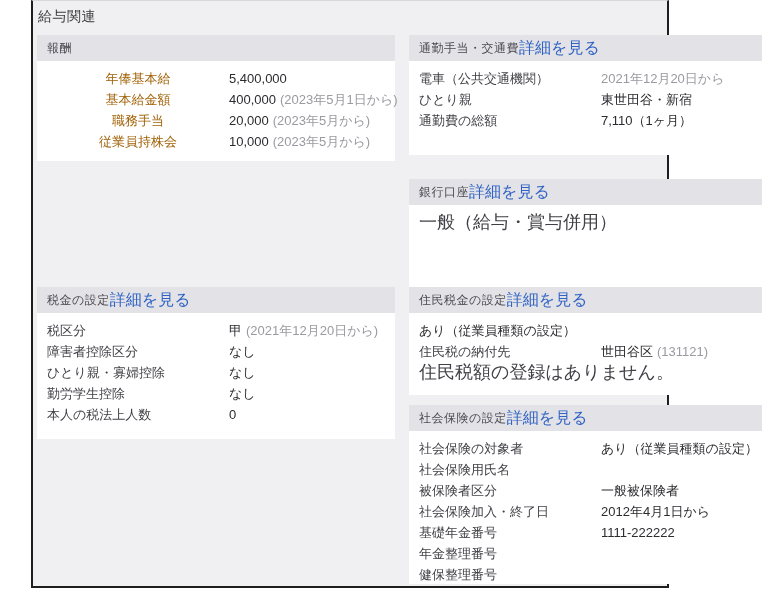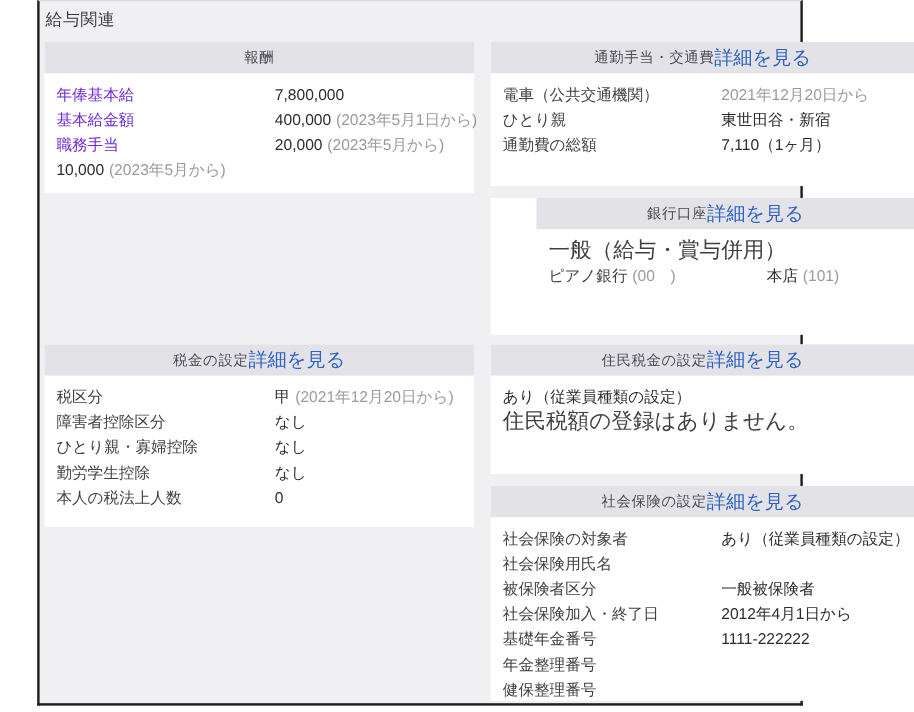--- a/index.html
+++ b/index.html
@@ -15,67 +15,68 @@
     border-top:1px solid #d8d8db;
     margin-left:24px;
   }
   .page-title {
     position:absolute; left:5px; top:7px;
     font-size:14px; color:#3a3a3e; letter-spacing:0.5px;
   }
   .panel { position:absolute; background:#ffffff; }
   .phead {
     height:26px; background:#e3e3e7;
-    display:flex; align-items:center; justify-content:center;
+    display:flex; align-items:center; justify-content:flex-start;
     padding:0 10px;
   }
   .ptitle { font-size:12px; color:#4b4b52; letter-spacing:0.5px; }
   .detail { font-size:16px; color:#2f62c4; text-decoration:none; cursor:pointer; }
   .pbody { padding:7px 10px 0 10px; }
   .row { display:flex; height:21px; line-height:21px; font-size:13px; }
   .lbl { width:182px; flex:0 0 182px; color:#3f3f45; white-space:nowrap; overflow:hidden; }
-  .lbl.link { color:#6d28d9; cursor:pointer; text-decoration:none; }
+  .lbl.link { color:#a16207; cursor:pointer; text-decoration:none;text-align:center; }
   .val { color:#2c2c30; white-space:nowrap; }
   .note { color:#9a9aa0; margin-left:4px; }
   .lblnote { color:#9a9aa0; margin-left:4px; }
   .fullrow { height:21px; line-height:21px; font-size:18px; color:#3f3f45; white-space:nowrap; }
   
   .p-comp   { left:4px;   top:34px;  width:358px; height:126px; }
   .p-commute{ left:376px; top:34px;  width:353px; height:120px; }
-  .p-bank   { left:376px; top:164px; width:353px; height:114px;padding-left:38px; }
+  .p-bank   { left:376px; top:178px; width:353px; height:114px; }
   .p-tax    { left:4px;   top:286px; width:358px; height:152px; }
   .p-res    { left:376px; top:286px; width:353px; height:108px; }
   .p-soc    { left:376px; top:404px; width:353px; height:179px; }
 </style>
 </head>
 <body>
 
 <div class="stage">
   <div class="frame">
 
     <div class="page-title">給与関連</div>
 
     <div class="panel p-comp">
       <div class="phead">
         <span class="ptitle">報酬</span>
       </div>
       <div class="pbody">
         <div class="row">
           <a class="lbl link">年俸基本給</a>
-          <span class="val"><span>7,800,000</span><span class="note"></span></span>
+          <span class="val"><span>5,400,000</span><span class="note"></span></span>
         </div>
         <div class="row">
           <a class="lbl link">基本給金額</a>
           <span class="val"><span>400,000</span><span class="note">(2023年5月1日から)</span></span>
         </div>
         <div class="row">
           <a class="lbl link">職務手当</a>
           <span class="val"><span>20,000</span><span class="note">(2023年5月から)</span></span>
         </div>
         <div class="row">
+          <a class="lbl link">従業員持株会</a>
           <span class="val"><span>10,000</span><span class="note">(2023年5月から)</span></span>
         </div>
       </div>
     </div>
 
     <div class="panel p-commute">
       <div class="phead">
         <span class="ptitle">通勤手当・交通費</span>
         <a class="detail">詳細を見る</a>
       </div>
@@ -95,24 +96,20 @@
       </div>
     </div>
 
     <div class="panel p-bank">
       <div class="phead">
         <span class="ptitle">銀行口座</span>
         <a class="detail">詳細を見る</a>
       </div>
       <div class="pbody">
         <div class="fullrow">一般（給与・賞与併用）</div>
-        <div class="row">
-          <span class="lbl"><span>ピアノ銀行</span><span class="lblnote">(00　)</span></span>
-          <span class="val"><span>本店</span><span class="note">(101)</span></span>
-        </div>
       </div>
     </div>
 
     <div class="panel p-tax">
       <div class="phead">
         <span class="ptitle">税金の設定</span>
         <a class="detail">詳細を見る</a>
       </div>
       <div class="pbody">
         <div class="row">
@@ -139,20 +136,24 @@
     </div>
 
     <div class="panel p-res">
       <div class="phead">
         <span class="ptitle">住民税金の設定</span>
         <a class="detail">詳細を見る</a>
       </div>
       <div class="pbody">
         <div class="row">
           <span class="val"><span>あり（従業員種類の設定）</span><span class="note"></span></span>
+        </div>
+        <div class="row">
+          <span class="lbl">住民税の納付先</span>
+          <span class="val"><span>世田谷区</span><span class="note">(131121)</span></span>
         </div>
         <div class="fullrow">住民税額の登録はありません。</div>
       </div>
     </div>
 
     <div class="panel p-soc">
       <div class="phead">
         <span class="ptitle">社会保険の設定</span>
         <a class="detail">詳細を見る</a>
       </div>

